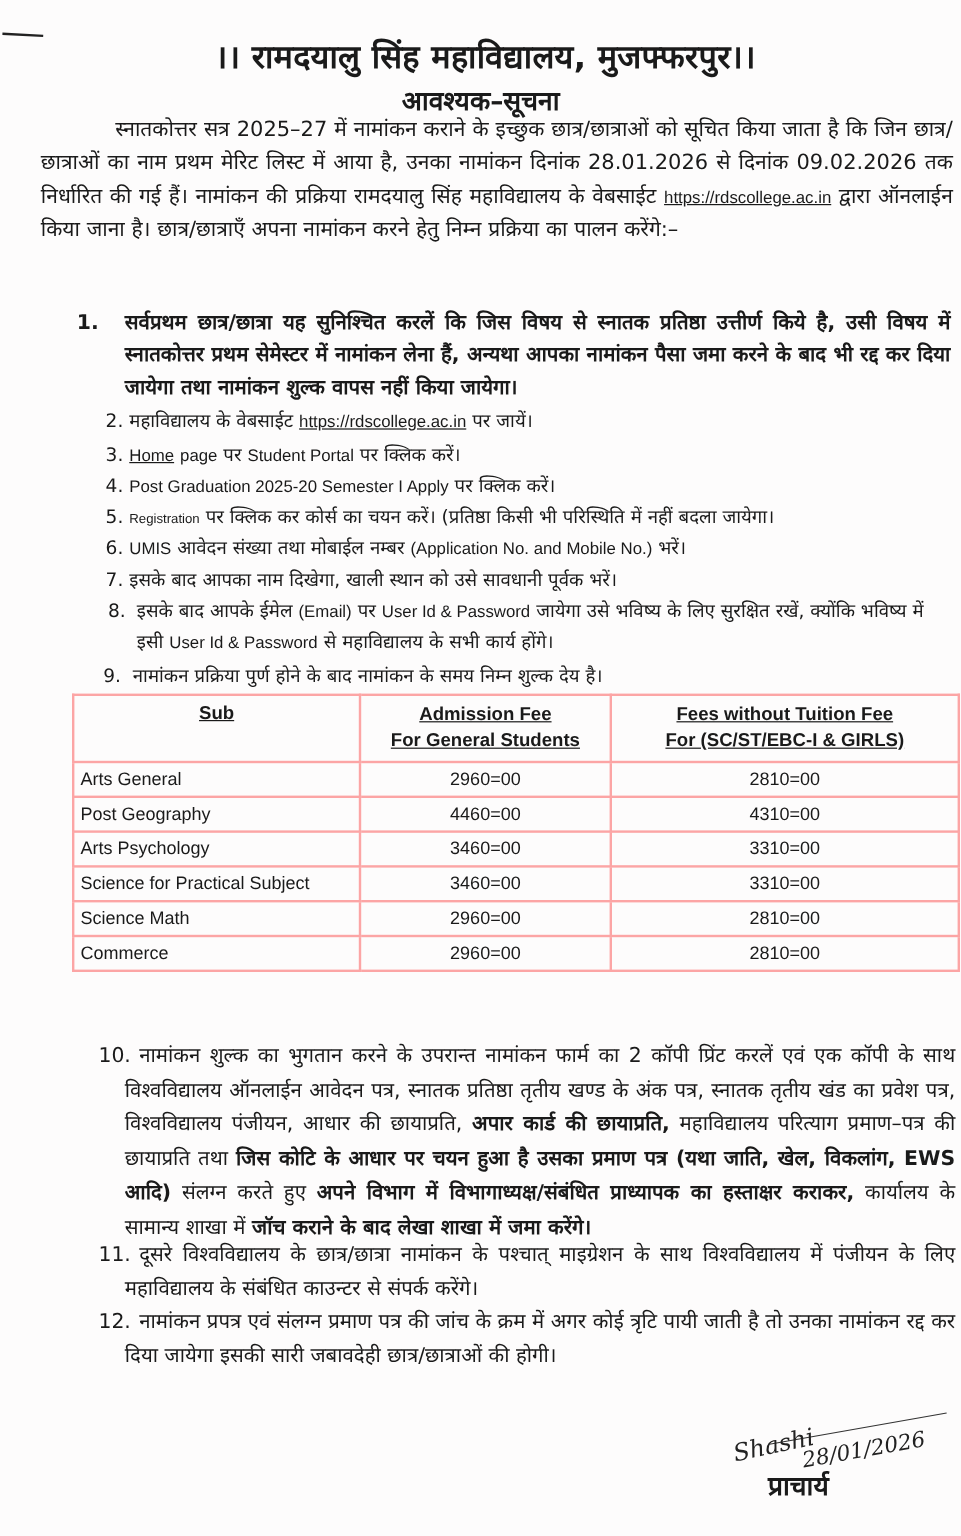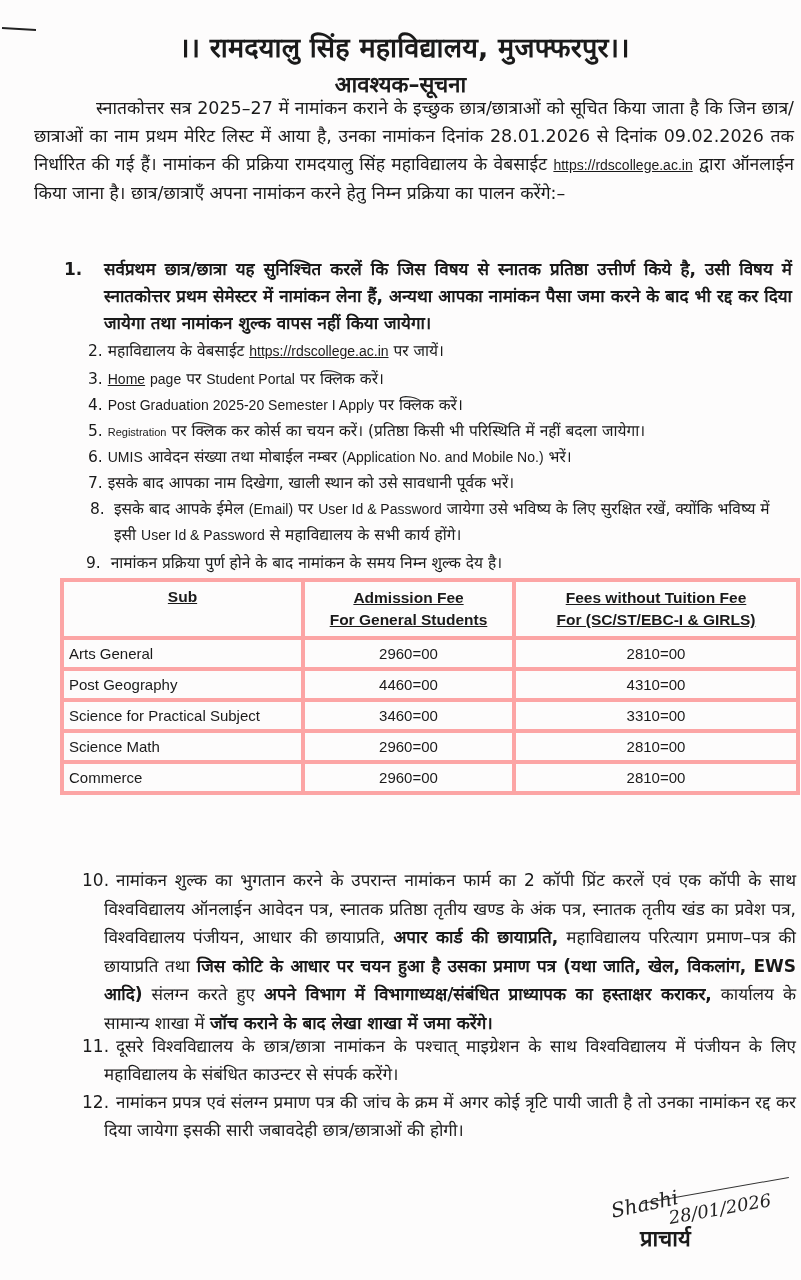--- a/index.html
+++ b/index.html
@@ -51,21 +51,21 @@
   .latin { font-family: "Liberation Sans", sans-serif; font-size: 14px; }
   .tiny { font-family: "Liberation Sans", sans-serif; font-size: 11px; }
   .uline { text-decoration: underline; }
 
   table.fees {
     position: absolute; top: 578px; left: 60px; width: 740px;
     border-collapse: collapse;
     font-family: "Liberation Sans", sans-serif; font-size: 15px;
   }
   table.fees th, table.fees td {
-    border: 4px solid #fca5a5; padding: 0 6px;
+    border: 2px solid #fca5a5; padding: 0 6px;
   }
   table.fees th {
     font-weight: bold; height: 50px; text-decoration: underline;
     font-size: 15.5px; line-height: 22px; vertical-align: middle;
   }
   table.fees th.c1 { vertical-align: top; padding-top: 4px; }
   table.fees td { height: 27px; }
   table.fees td.sub { text-align: left; padding-left: 5px; }
   table.fees td.v { text-align: center; }
   .col1 { width: 225px; } .col2 { width: 195px; }
@@ -192,20 +192,25 @@
   <tbody>
     <tr>
       <td class="sub">Arts General</td>
       <td class="v">2960=00</td>
       <td class="v">2810=00</td>
     </tr>
     <tr>
       <td class="sub">Post Geography</td>
       <td class="v">4460=00</td>
       <td class="v">4310=00</td>
+    </tr>
+    <tr>
+      <td class="sub">Arts Psychology</td>
+      <td class="v">3460=00</td>
+      <td class="v">3310=00</td>
     </tr>
     <tr>
       <td class="sub">Science for Practical Subject</td>
       <td class="v">3460=00</td>
       <td class="v">3310=00</td>
     </tr>
     <tr>
       <td class="sub">Science Math</td>
       <td class="v">2960=00</td>
       <td class="v">2810=00</td>

